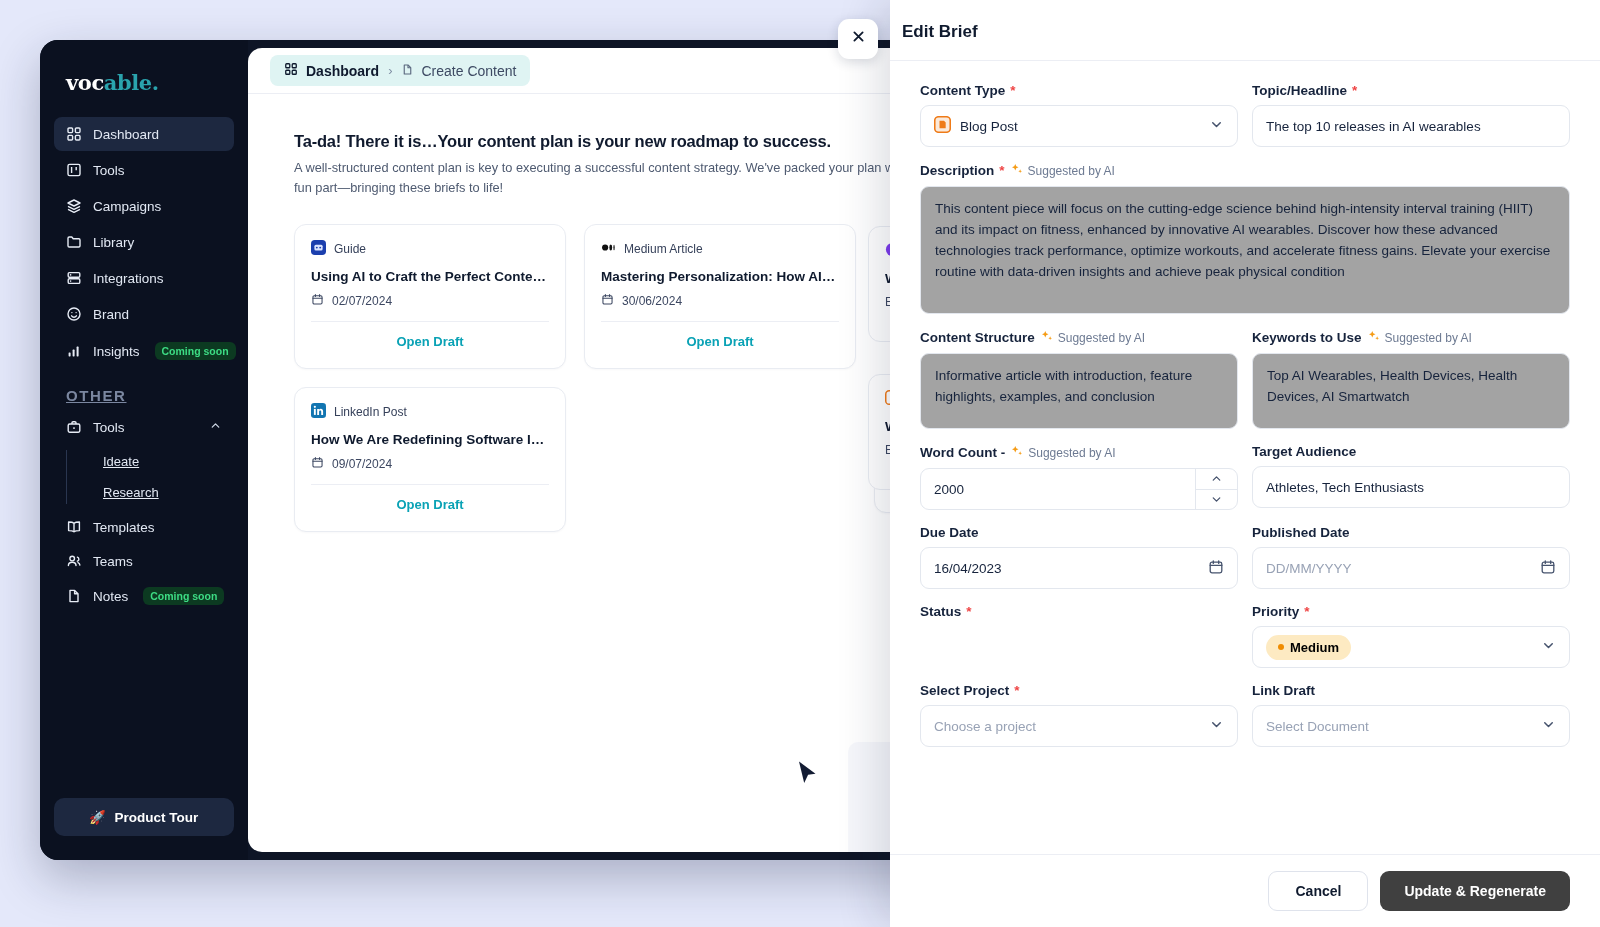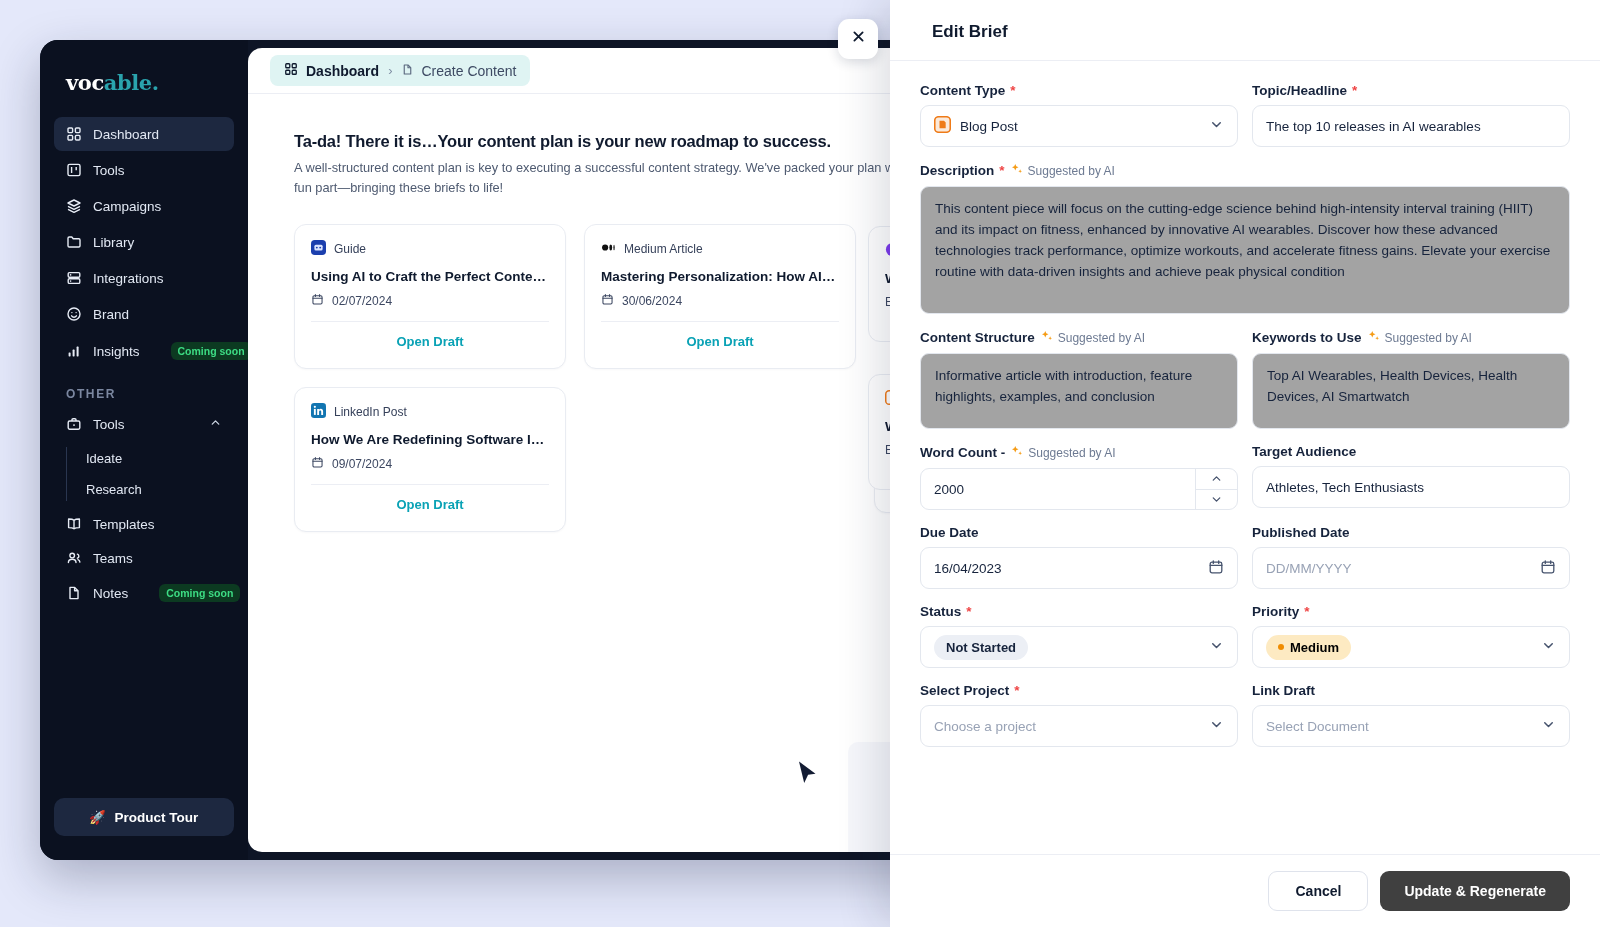--- a/index.html
+++ b/index.html
@@ -41,27 +41,27 @@
     display: flex; align-items: center; gap: 11px;
     padding: 9px 12px; border-radius: 8px;
     font-size: 13.5px; color: #e2e8f3; cursor: pointer;
     white-space: nowrap;
   }
   .nav-item.active { background: #1d2840; }
   .nav-item .ic { width: 16px; height: 16px; flex: 0 0 16px; display: block; }
   .badge-soon {
     background: #0c3a21; color: #3ddc84;
     font-size: 10.5px; font-weight: 700;
-    padding: 3px 7px; border-radius: 6px; margin-left: 20px;
+    padding: 3px 7px; border-radius: 6px; margin-left: 4px;
   }
   .sec-label {
-    font-size: 12px; letter-spacing: 1.6px; color: #7b87a0;
-    font-weight: 700; margin: 18px 0 6px 12px;
-  }
-  .sub-wrap { position: relative; margin: 2px 0 2px 12px; }
+    font-size: 15px; letter-spacing: 1.6px; color: #7b87a0;
+    font-weight: 700; margin: 18px 0 6px 12px; text-decoration: underline;
+  }
+  .sub-wrap { position: relative; padding-left: 17px; margin: 2px 0 2px 12px; text-decoration: underline; }
   .sub-wrap:before {
     content:""; position:absolute; left:0; top:4px; bottom:4px;
     width:1px; background:#2a3650;
   }
   .sub-item {
     display:flex; align-items:center; gap:10px;
     padding: 8px 10px; border-radius:8px; font-size:13px; color:#e2e8f3; cursor:pointer;
   }
   .spacer { flex: 1 1 auto; }
 
@@ -135,21 +135,21 @@
     position:absolute; left:838px; top:19px; width:40px; height:40px;
     background:#fff; border-radius:11px; display:flex; align-items:center;
     justify-content:center; box-shadow:0 3px 12px rgba(20,30,60,.16);
     cursor:pointer; z-index: 30; font-size:17px; color:#0f1a2e;
   }
   .modal {
     position:absolute; left:890px; top:0; width:710px; height:927px;
     background:#fff; box-shadow:-12px 0 40px rgba(20,30,60,.14);
     display:flex; flex-direction:column; z-index: 20;
   }
-  .modal-head { padding: 22px 42px 18px; border-bottom:1px solid #eceef4; }
+  .modal-head { padding: 22px 12px 18px; border-bottom:1px solid #eceef4; }
   .modal-title { font-size:17px; font-weight:700; color:#0f1a2e; }
   .modal-body { flex:1 1 auto; padding: 22px 30px 0; overflow:hidden; }
   .modal-foot {
     border-top:1px solid #eceef4; padding: 16px 30px;
     display:flex; justify-content:flex-end; gap:12px;
   }
   .btn-cancel {
     background:#fff; border:1px solid #dfe3ec; border-radius:9px;
     padding:11px 26px; font-size:14px; font-weight:700; color:#0f1a2e; cursor:pointer;
   }
@@ -647,26 +647,20 @@
           </div>
         </div>
       </div>
 
       <div class="grid2">
         <div class="field">
           <div class="flabel">
             <span>Status</span>
               <span class="req">*</span>
           </div>
-          <div class="ctl">
-            <span class="pill grey">Not Started</span>
-            <span class="chev"><svg width="15" height="15" viewBox="0 0 16 16" fill="none" stroke="#46536d" stroke-width="1.6" stroke-linecap="round" stroke-linejoin="round">
-                  <path d="M4 6.2l4 4 4-4"></path>
-                </svg></span>
-          </div>
         </div>
         <div class="field">
           <div class="flabel">
             <span>Priority</span>
               <span class="req">*</span>
           </div>
           <div class="ctl">
             <span class="pill amber">
                 <i class="dot"></i>
                 <span>Medium</span>

